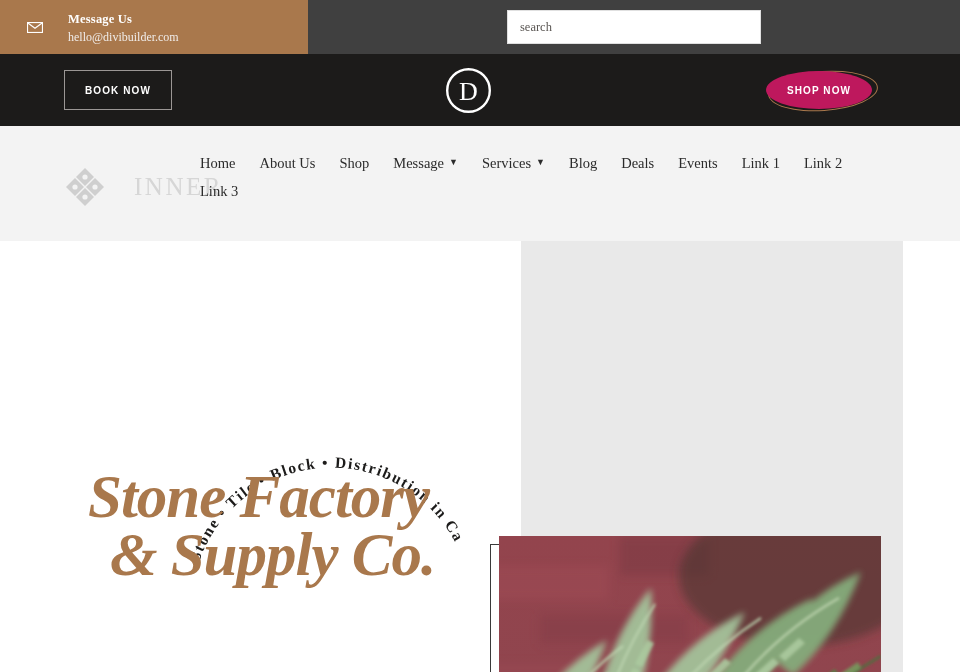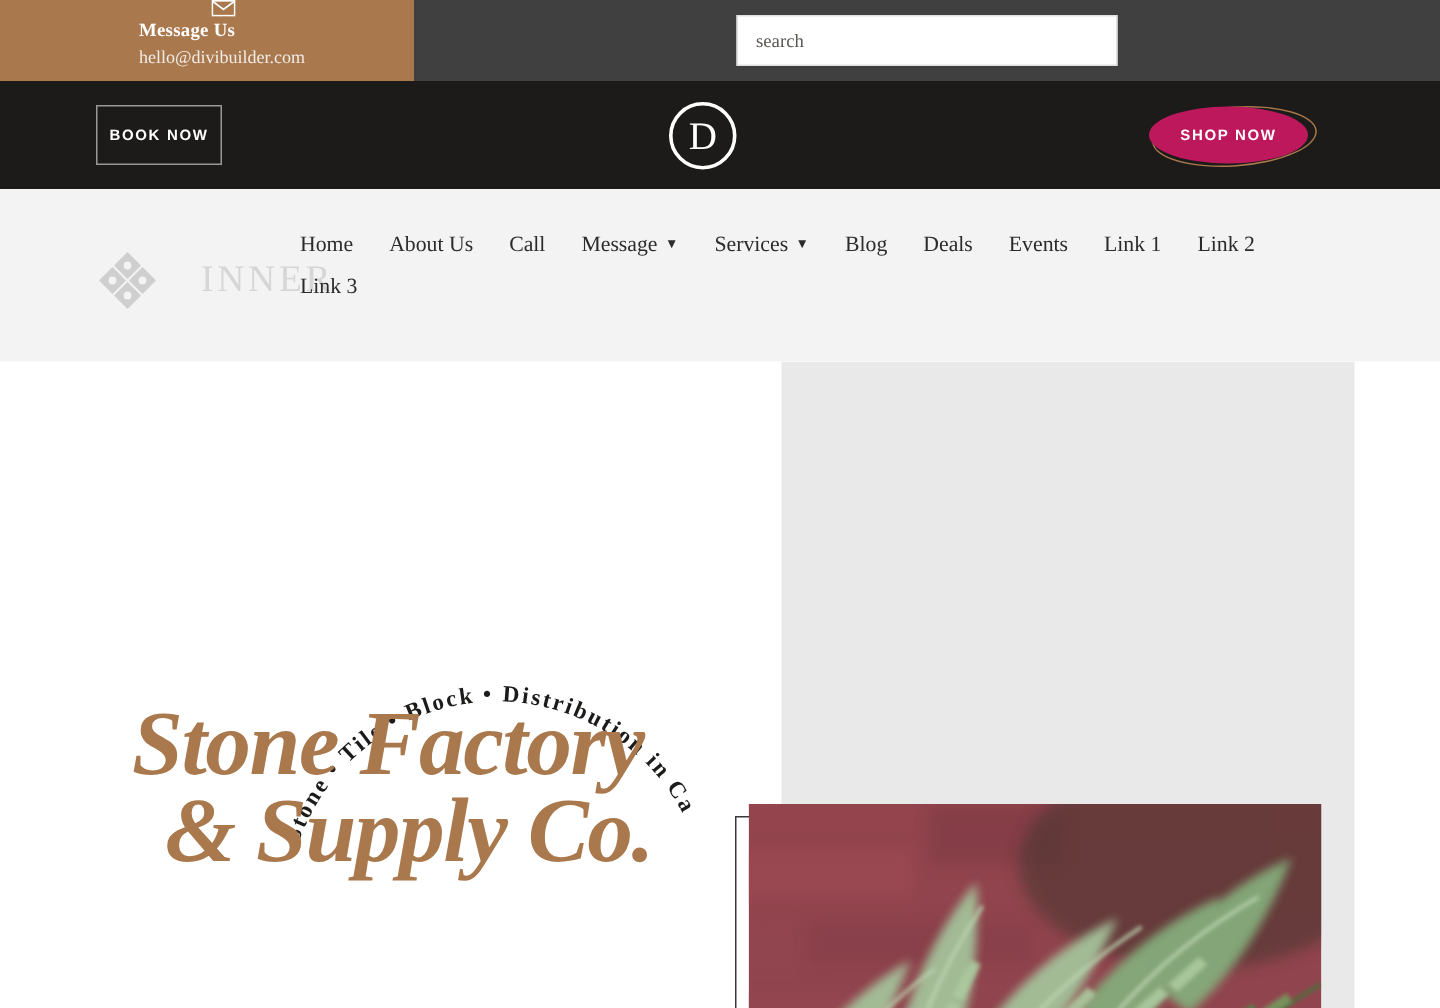--- a/index.html
+++ b/index.html
@@ -6,42 +6,42 @@
   body{
     width:960px;height:672px;overflow:hidden;position:relative;
     background:#ffffff;
     font-family:"Liberation Serif", serif;
     -webkit-font-smoothing:antialiased;
   }
 
   
   .topbar{position:absolute;left:0;top:0;width:960px;height:54px;display:flex;}
   .tb-call{width:333px;height:54px;background:#4a4645;display:flex;align-items:center;}
-  .tb-msg{width:276px;height:54px;background:#a9784c;display:flex;align-items:center;flex-direction:column;}
+  .tb-msg{width:308px;height:54px;background:#a9784c;display:flex;align-items:center;}
   .tb-search{flex:1;height:54px;background:#404040;display:flex;align-items:center;justify-content:center;}
 
   .tb-icon{width:26px;display:flex;justify-content:center;align-items:center;flex:none;}
   .tb-call .tb-icon{margin-left:55px;}
   .tb-msg .tb-icon{margin-left:22px;}
   .tb-txt{margin-left:20px;line-height:1.15;}
   .tb-title{color:#ffffff;font-weight:bold;font-size:12.5px;letter-spacing:.2px;}
   .tb-sub{color:#f0ece9;font-size:12px;margin-top:3px;}
 
   .search-input{
     width:254px;height:34px;box-sizing:border-box;
     background:#ffffff;border:1px solid #e0e0e0;
     padding:0 12px;font-family:"Liberation Serif",serif;font-size:12.5px;color:#4a4645;
     outline:none;
   }
   .search-input::placeholder{color:#5a5653;opacity:1;}
 
   
   .darkbar{position:absolute;left:0;top:54px;width:960px;height:72px;background:#1c1b1a;}
   .booknow{
-    position:absolute;left:64px;top:16px;width:84px;height:40px;
+    position:absolute;left:64px;top:16px;width:108px;height:40px;
     border:1px solid #9b9795;background:transparent;color:#ffffff;
     font-family:"Liberation Sans",sans-serif;font-weight:bold;font-size:10px;
     letter-spacing:1.1px;cursor:pointer;display:flex;align-items:center;justify-content:center;
   }
   .divilogo{position:absolute;left:445px;top:13px;width:47px;height:47px;}
   .shopnow-wrap{position:absolute;left:766px;top:13px;width:112px;height:46px;}
   .shopnow-ring{
     position:absolute;left:2px;top:4px;width:108px;height:38px;
     border:1.5px solid #a9784c;border-radius:50%;
     transform:rotate(-4deg);
@@ -163,21 +163,21 @@
   </div>
 
   <div class="navlinks">
     <span class="navlink">
         <span>Home</span>
       </span>
     <span class="navlink">
         <span>About Us</span>
       </span>
     <span class="navlink">
-        <span>Call</span>
+        <span>Shop</span>
       </span>
     <span class="navlink">
         <span>Message</span>
         <span class="caret">▼</span>
       </span>
     <span class="navlink">
         <span>Services</span>
         <span class="caret">▼</span>
       </span>
     <span class="navlink">

